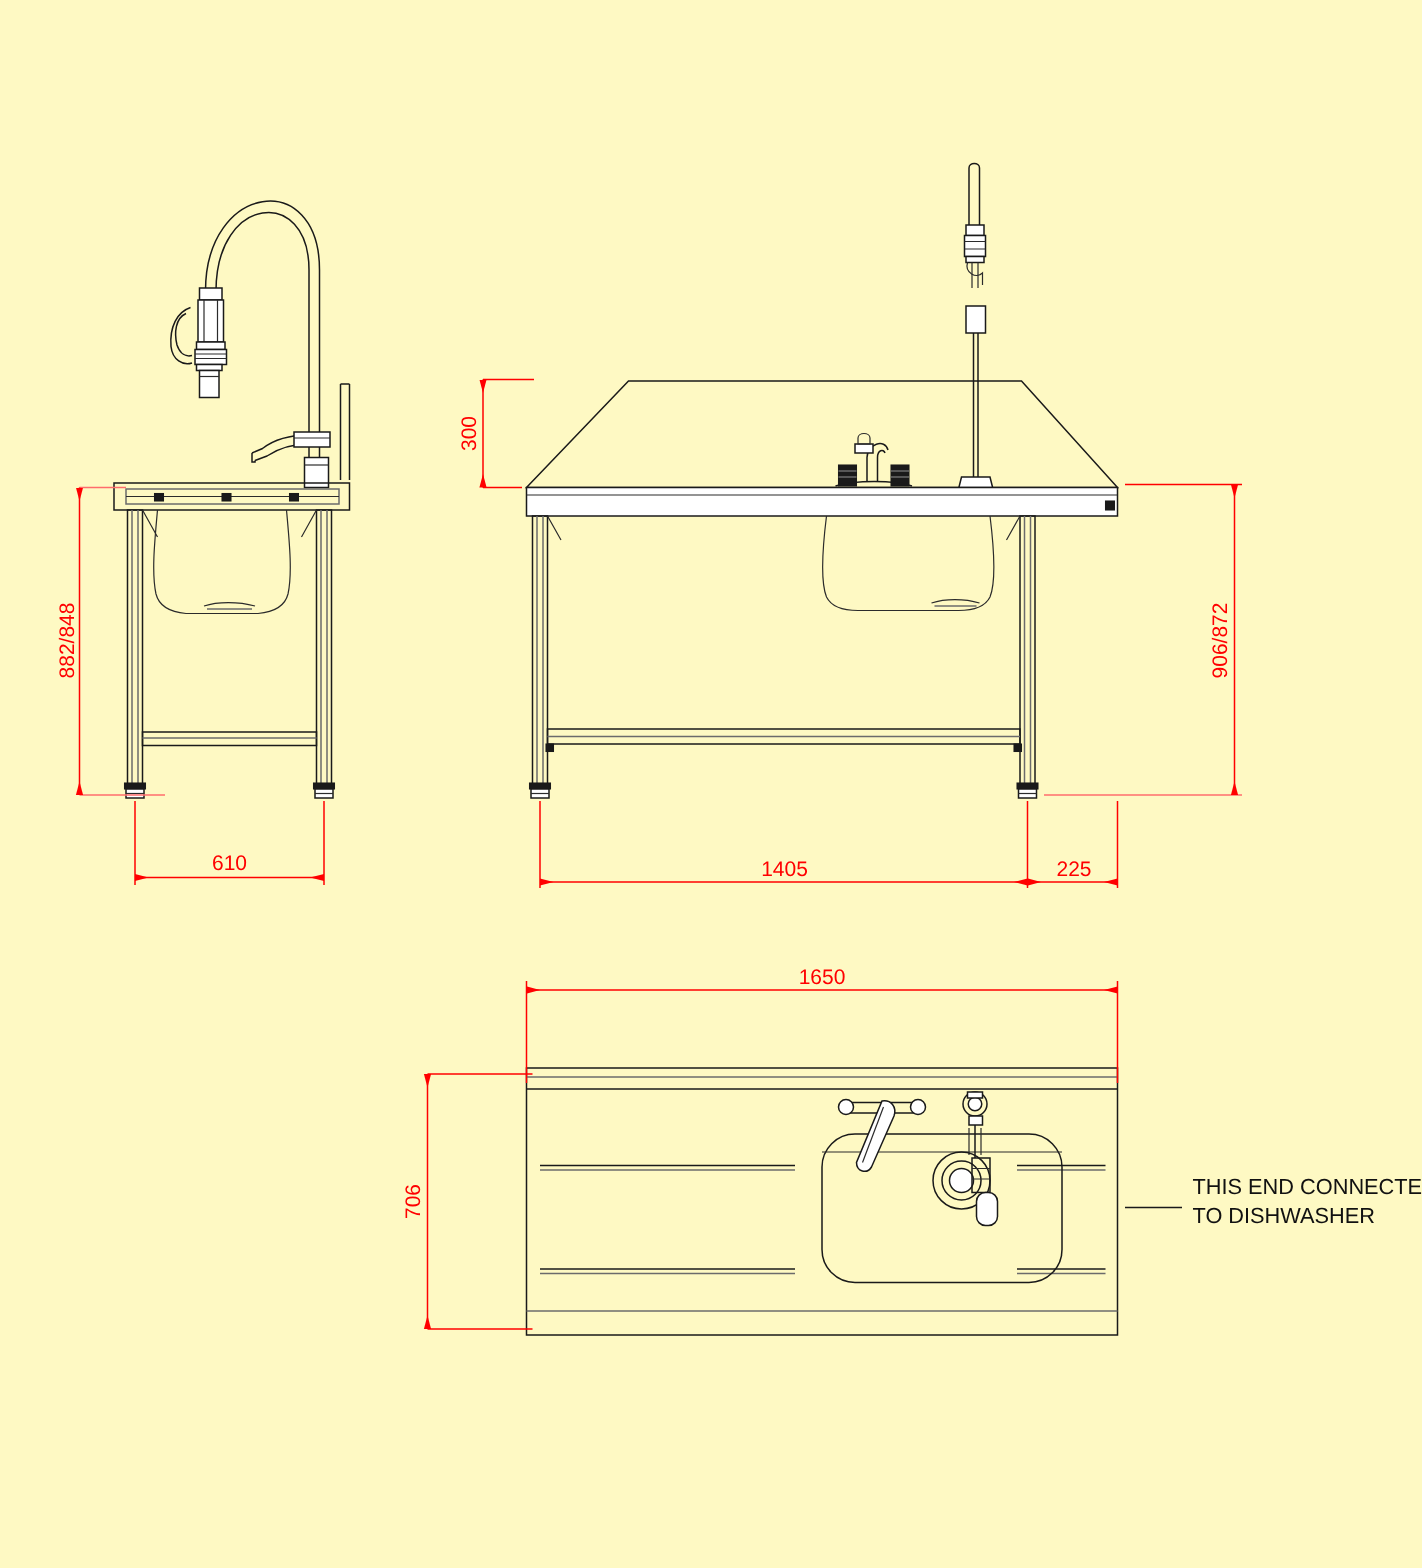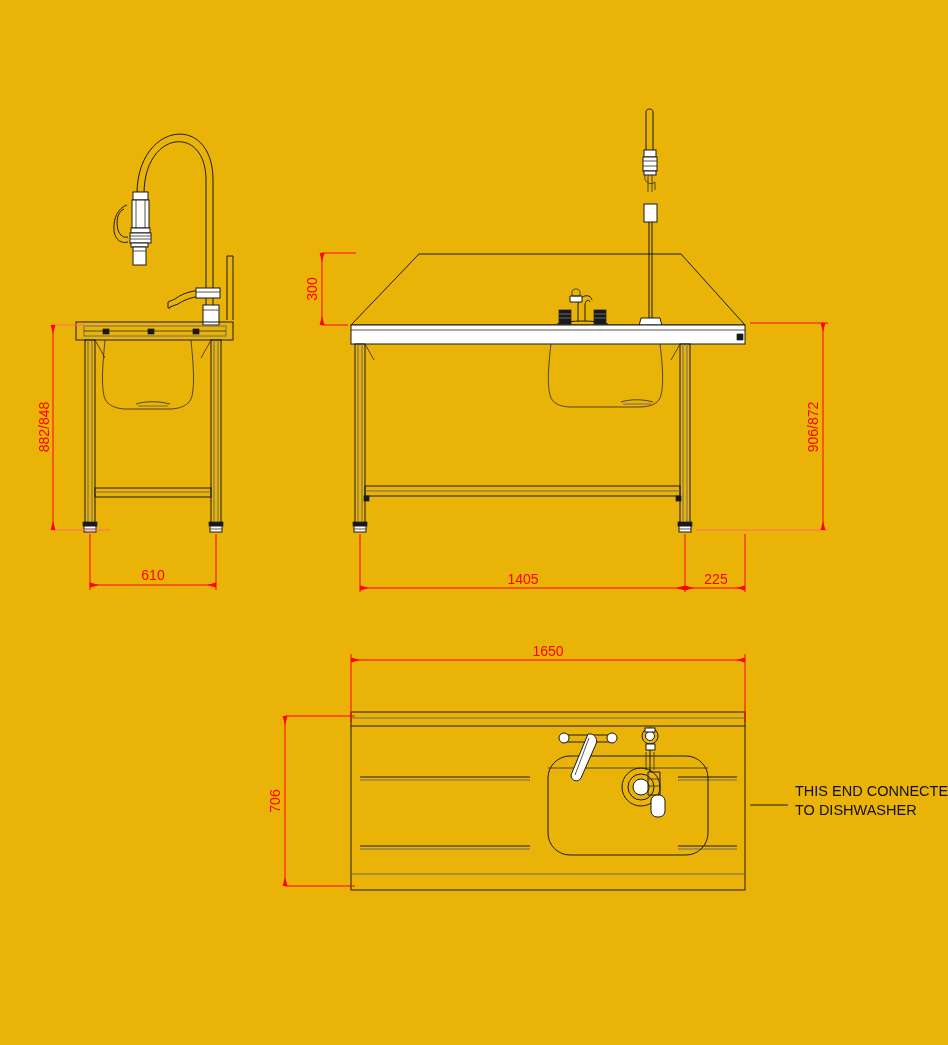--- a/index.html
+++ b/index.html
@@ -14,21 +14,21 @@
     width: 948px;
     height: 1045px;
     overflow: hidden;
     position: relative;
   }
   #drawing-root {
     position: absolute;
     top: 0; left: 0;
     width: 948px;
     height: 1045px;
-    background: #eab308;
+    background: #fef9c3;
   }
   svg#cad {
     display: block;
     width: 948px;
     height: 1045px;
   }
   .obj { fill: none; stroke: #1a1a1a; stroke-width: 1; }
   .obj-thin { fill: none; stroke: #2b2b2b; stroke-width: 0.8; }
   .obj-grey { fill: none; stroke: #6b6b6b; stroke-width: 1; }
   .obj-fillwhite { fill: #ffffff; stroke: #1a1a1a; stroke-width: 1; }

